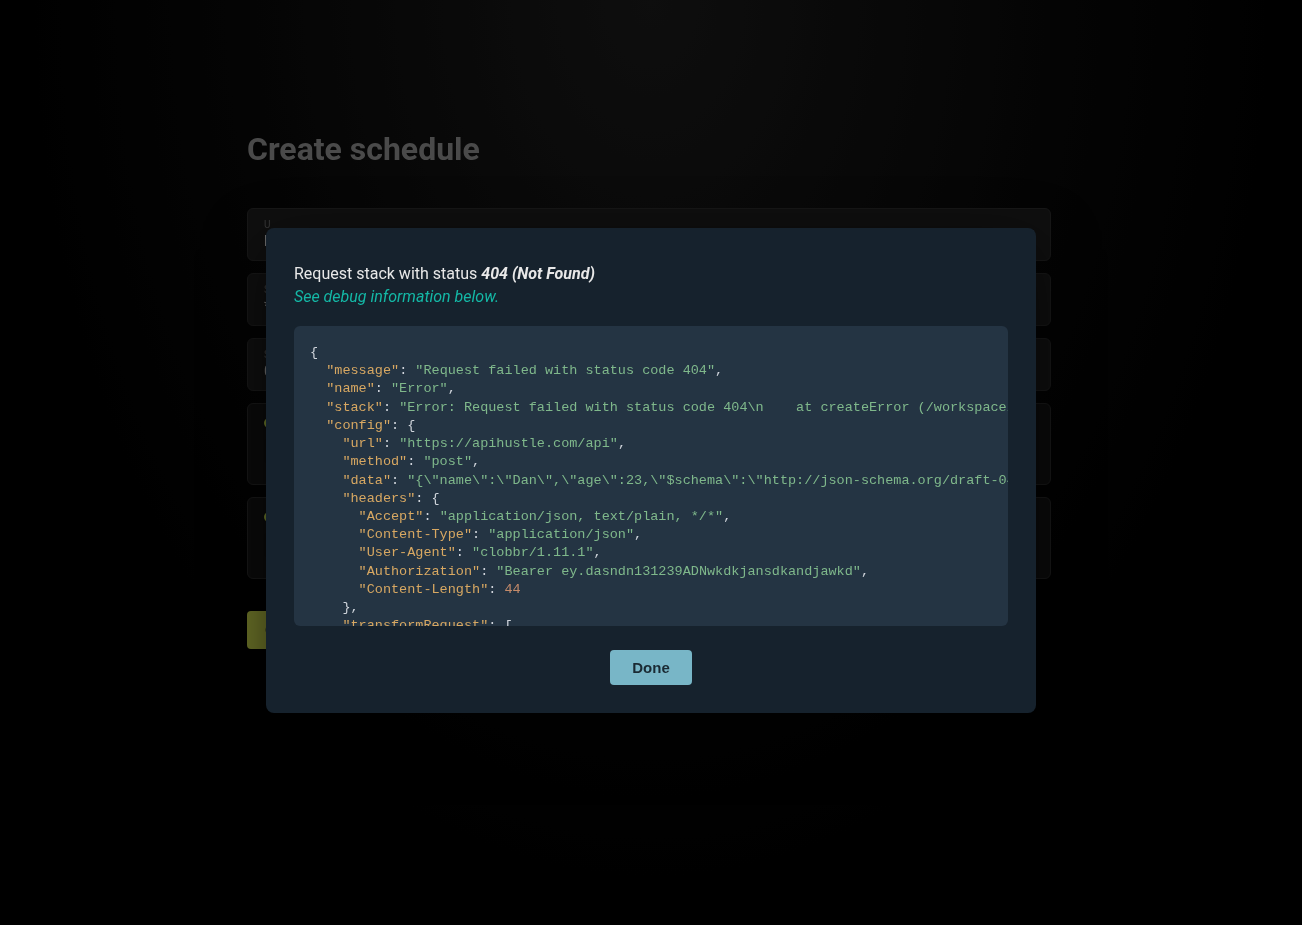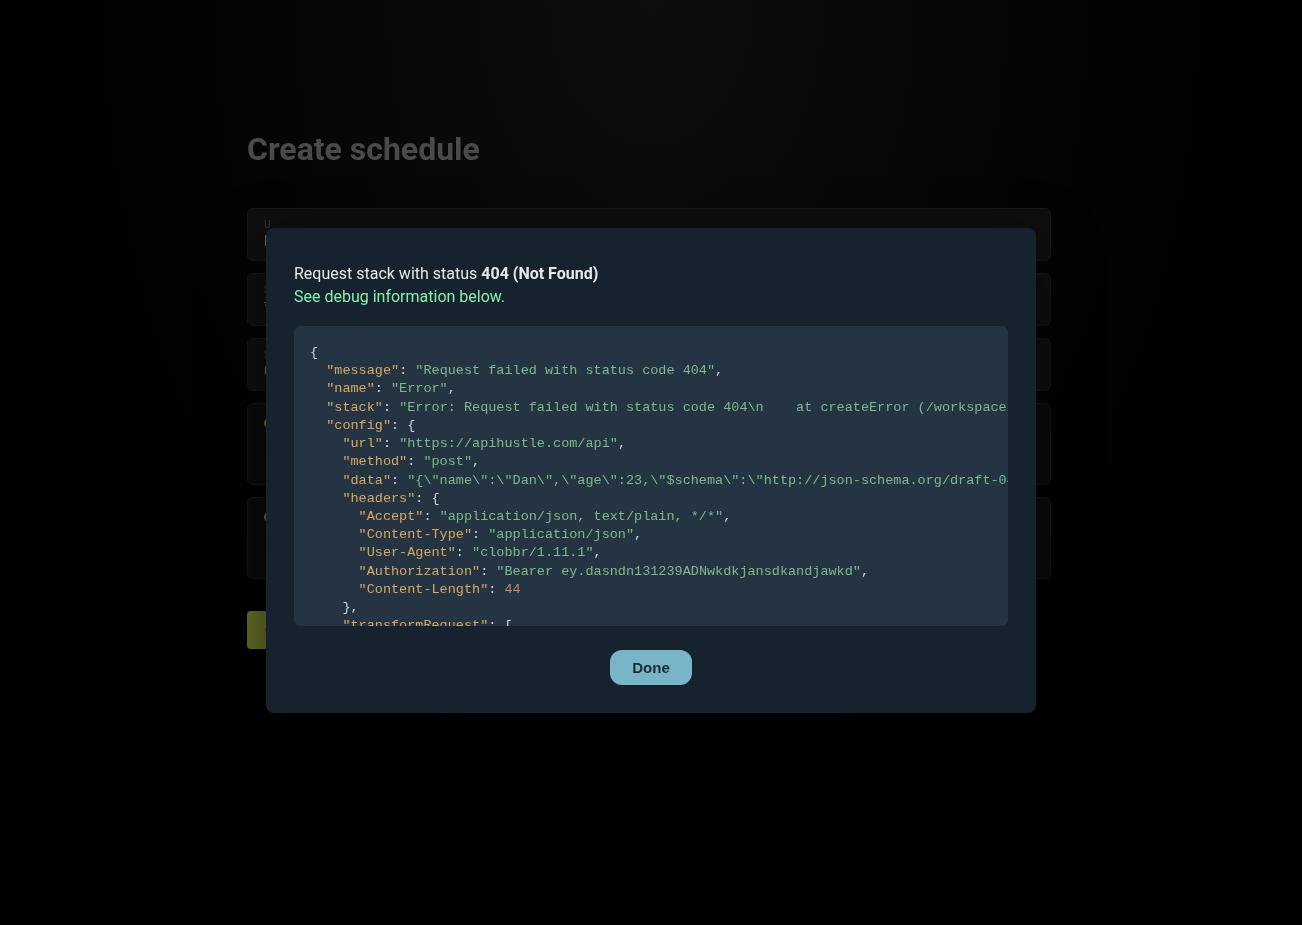--- a/index.html
+++ b/index.html
@@ -132,25 +132,26 @@
   font-size: 30px;
   font-weight: 800;
   color: #f0f0f0;
   margin-bottom: 10px;
 }
 .modal-sub {
   font-size: 16px;
   color: #e8e8e8;
   margin-bottom: 4px;
 }
-.modal-sub .status { font-weight: 700; }
+.modal-sub .status { font-weight: 700; font-style: italic; }
 .modal-info {
   font-size: 16px;
-  color: #86efac;
+  color: #14b8a6;
   margin-bottom: 20px;
+  font-style: italic;
 }
 
 .code-block {
   background: #243443;
   border-radius: 6px;
   padding: 18px 16px;
   font-family: "SFMono-Regular", Consolas, "Liberation Mono", Menlo, monospace;
   font-size: 13.5px;
   line-height: 1.35;
   color: #d0d5dc;
@@ -165,21 +166,21 @@
 .modal-actions {
   display: flex;
   justify-content: center;
   margin-top: 24px;
 }
 .btn-done {
   background: #78b6c7;
   color: #1a2a33;
   font-weight: 600;
   border: none;
-  border-radius: 12px;
+  border-radius: 4px;
   padding: 9px 22px;
   font-size: 15px;
 }
 </style>
 </head>
 <body>
 
 <div class="page">
   <h1 class="page-title">Create schedule</h1>
 

